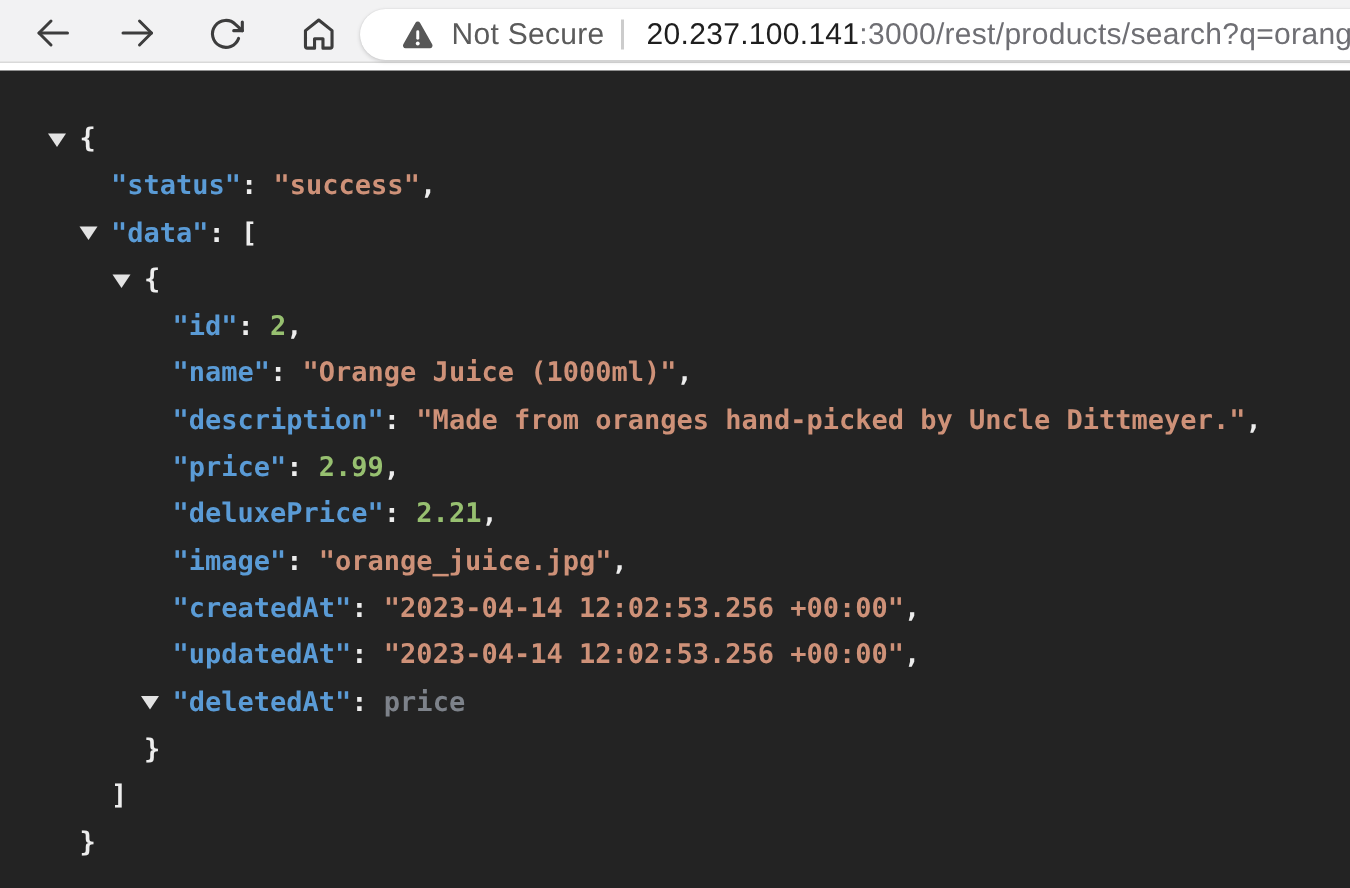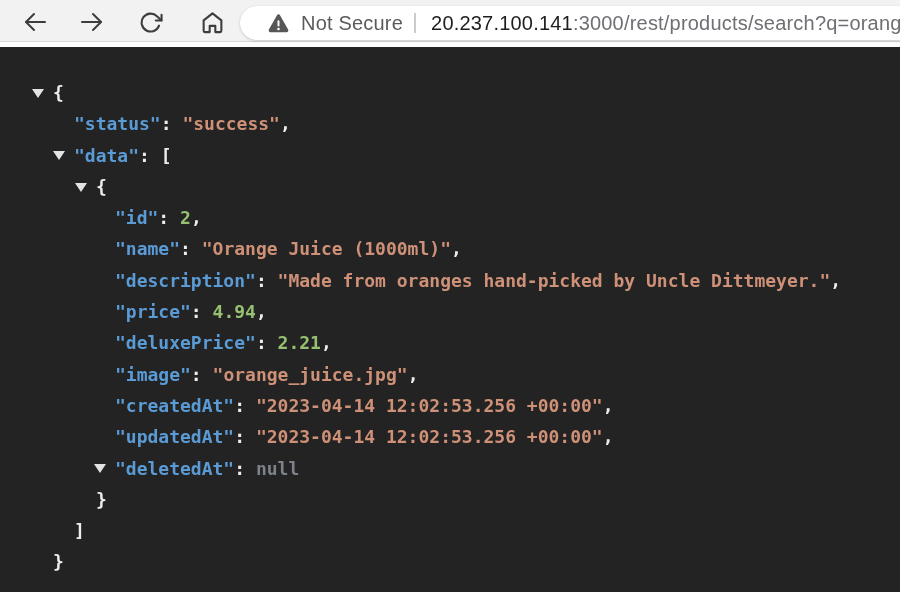--- a/index.html
+++ b/index.html
@@ -107,25 +107,25 @@
 
   <main class="json-view">
     <div id="json-lines">
         <div class="line" style="padding-left: 53px;"><span class="caret" style="left: 32px;"></span><span class="tok-punct">{</span></div>
         <div class="line" style="padding-left: 74px;"><span class="tok-key">"status"</span><span class="tok-punct">: </span><span class="tok-string">"success"</span><span class="tok-punct">,</span></div>
         <div class="line" style="padding-left: 74px;"><span class="caret" style="left: 53px;"></span><span class="tok-key">"data"</span><span class="tok-punct">: [</span></div>
         <div class="line" style="padding-left: 96px;"><span class="caret" style="left: 75px;"></span><span class="tok-punct">{</span></div>
         <div class="line" style="padding-left: 115px;"><span class="tok-key">"id"</span><span class="tok-punct">: </span><span class="tok-number">2</span><span class="tok-punct">,</span></div>
         <div class="line" style="padding-left: 115px;"><span class="tok-key">"name"</span><span class="tok-punct">: </span><span class="tok-string">"Orange Juice (1000ml)"</span><span class="tok-punct">,</span></div>
         <div class="line" style="padding-left: 115px;"><span class="tok-key">"description"</span><span class="tok-punct">: </span><span class="tok-string">"Made from oranges hand-picked by Uncle Dittmeyer."</span><span class="tok-punct">,</span></div>
-        <div class="line" style="padding-left: 115px;"><span class="tok-key">"price"</span><span class="tok-punct">: </span><span class="tok-number">4.94</span><span class="tok-punct">,</span></div>
+        <div class="line" style="padding-left: 115px;"><span class="tok-key">"price"</span><span class="tok-punct">: </span><span class="tok-number">2.99</span><span class="tok-punct">,</span></div>
         <div class="line" style="padding-left: 115px;"><span class="tok-key">"deluxePrice"</span><span class="tok-punct">: </span><span class="tok-number">2.21</span><span class="tok-punct">,</span></div>
         <div class="line" style="padding-left: 115px;"><span class="tok-key">"image"</span><span class="tok-punct">: </span><span class="tok-string">"orange_juice.jpg"</span><span class="tok-punct">,</span></div>
         <div class="line" style="padding-left: 115px;"><span class="tok-key">"createdAt"</span><span class="tok-punct">: </span><span class="tok-string">"2023-04-14 12:02:53.256 +00:00"</span><span class="tok-punct">,</span></div>
         <div class="line" style="padding-left: 115px;"><span class="tok-key">"updatedAt"</span><span class="tok-punct">: </span><span class="tok-string">"2023-04-14 12:02:53.256 +00:00"</span><span class="tok-punct">,</span></div>
-        <div class="line" style="padding-left: 115px;"><span class="caret" style="left: 94px;"></span><span class="tok-key">"deletedAt"</span><span class="tok-punct">: </span><span class="tok-null">null</span></div>
+        <div class="line" style="padding-left: 115px;"><span class="caret" style="left: 94px;"></span><span class="tok-key">"deletedAt"</span><span class="tok-punct">: </span><span class="tok-null">price</span></div>
         <div class="line" style="padding-left: 96px;"><span class="tok-punct">}</span></div>
         <div class="line" style="padding-left: 74px;"><span class="tok-punct">]</span></div>
         <div class="line" style="padding-left: 53px;"><span class="tok-punct">}</span></div>
       </div>
   </main>
 
 </div>
 
 </body></html>

